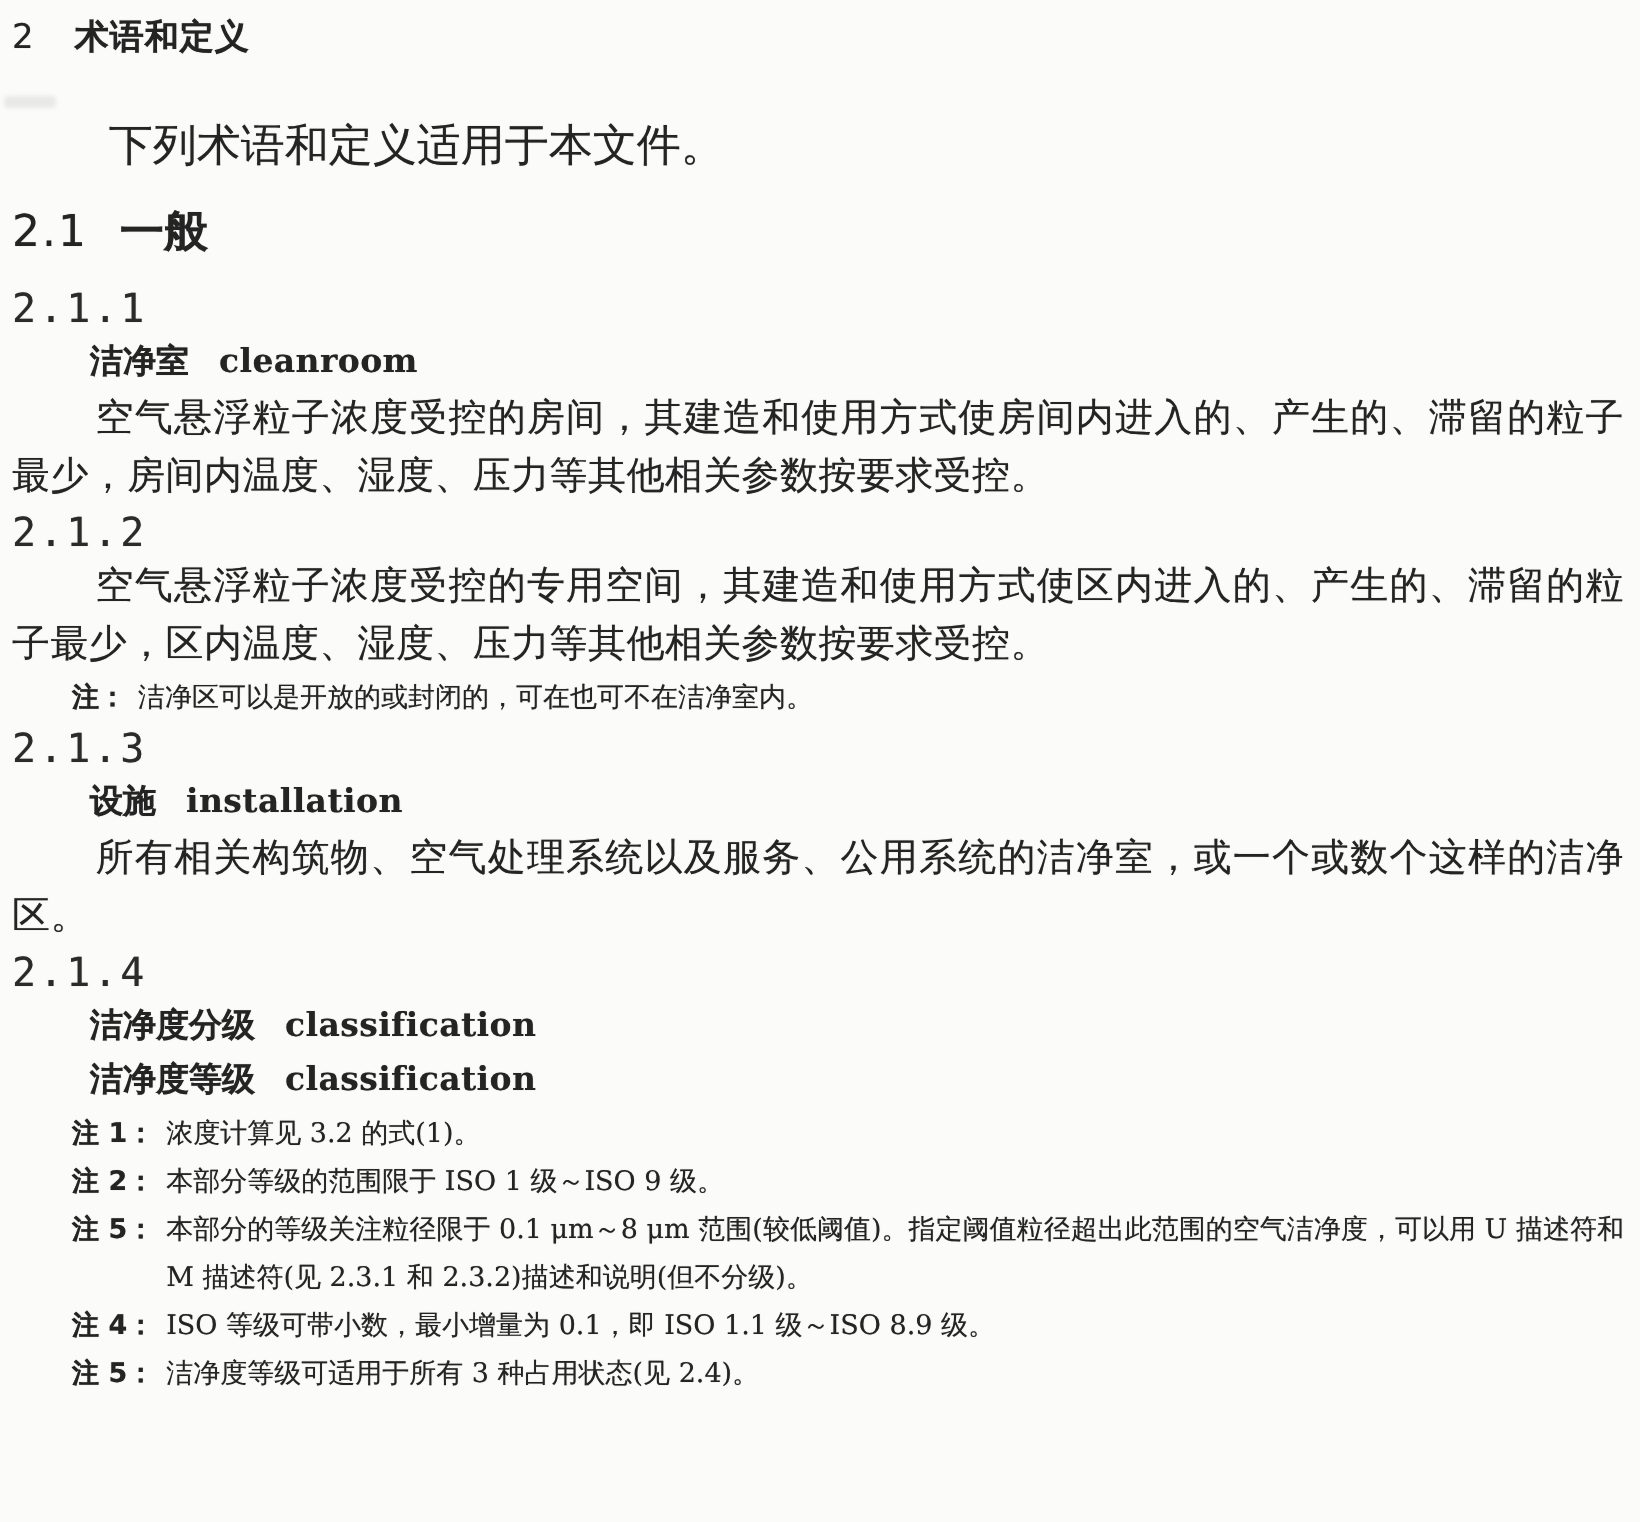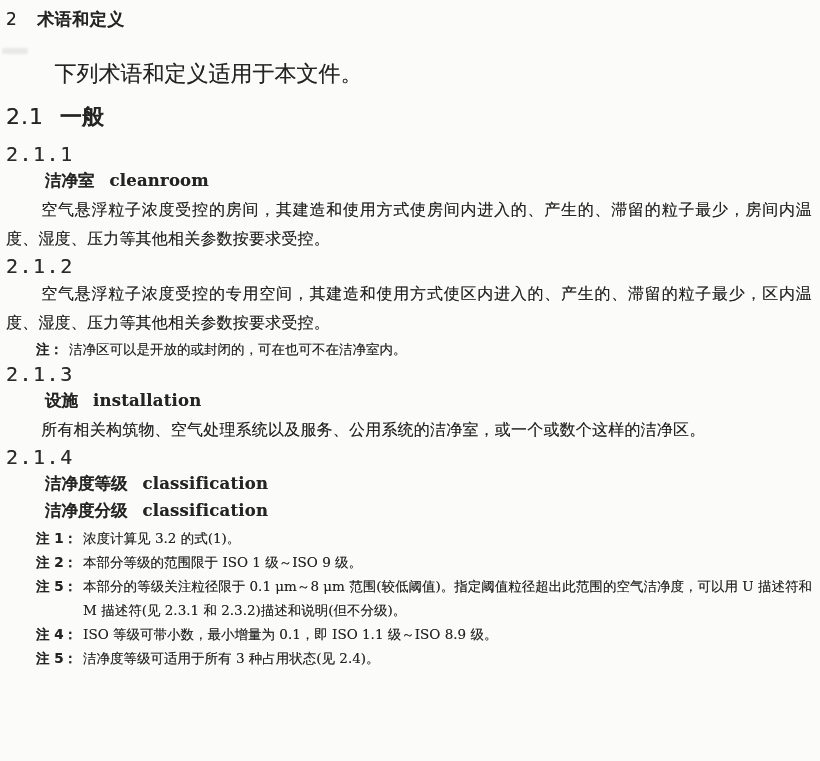--- a/index.html
+++ b/index.html
@@ -70,21 +70,21 @@
   }
   .term .en {
     font-family: "DejaVu Serif", "Liberation Serif", serif;
     margin-left: 15px;
     letter-spacing: 0.2px;
   }
   .term + .term { margin-top: 5px; }
 
   .def {
     font-family: "DejaVu Serif", "Liberation Serif", serif;
-    font-size: 16px;
+    font-size: 19px;
     line-height: 29px;
     margin: 3px 0 0 0;
     text-indent: 2.2em;
     text-align: justify;
     letter-spacing: 0.2px;
   }
   .def .iso-n { font-style: italic; }
 
   .note {
     display: flex;
@@ -143,24 +143,24 @@
   </div>
 
   <div class="clause-num">2.1.3</div>
   <div class="term">
     <span class="zh">设施</span><span class="en">installation</span>
   </div>
   <p class="def">所有相关构筑物、空气处理系统以及服务、公用系统的洁净室，或一个或数个这样的洁净区。</p>
 
   <div class="clause-num">2.1.4</div>
   <div class="term">
-    <span class="zh">洁净度等级</span><span class="en">classification</span>
+    <span class="zh">洁净度分级</span><span class="en">classification</span>
   </div>
   <div class="term">
-    <span class="zh">洁净度分级</span><span class="en">classification</span>
+    <span class="zh">洁净度等级</span><span class="en">classification</span>
   </div>
 
   <div class="notes-block">
     <div class="note">
       <span class="label">注 1：</span>
       <span class="text">浓度计算见 3.2 的式(1)。</span>
     </div>
     <div class="note">
       <span class="label">注 2：</span>
       <span class="text">本部分等级的范围限于 ISO 1 级～ISO 9 级。</span>

